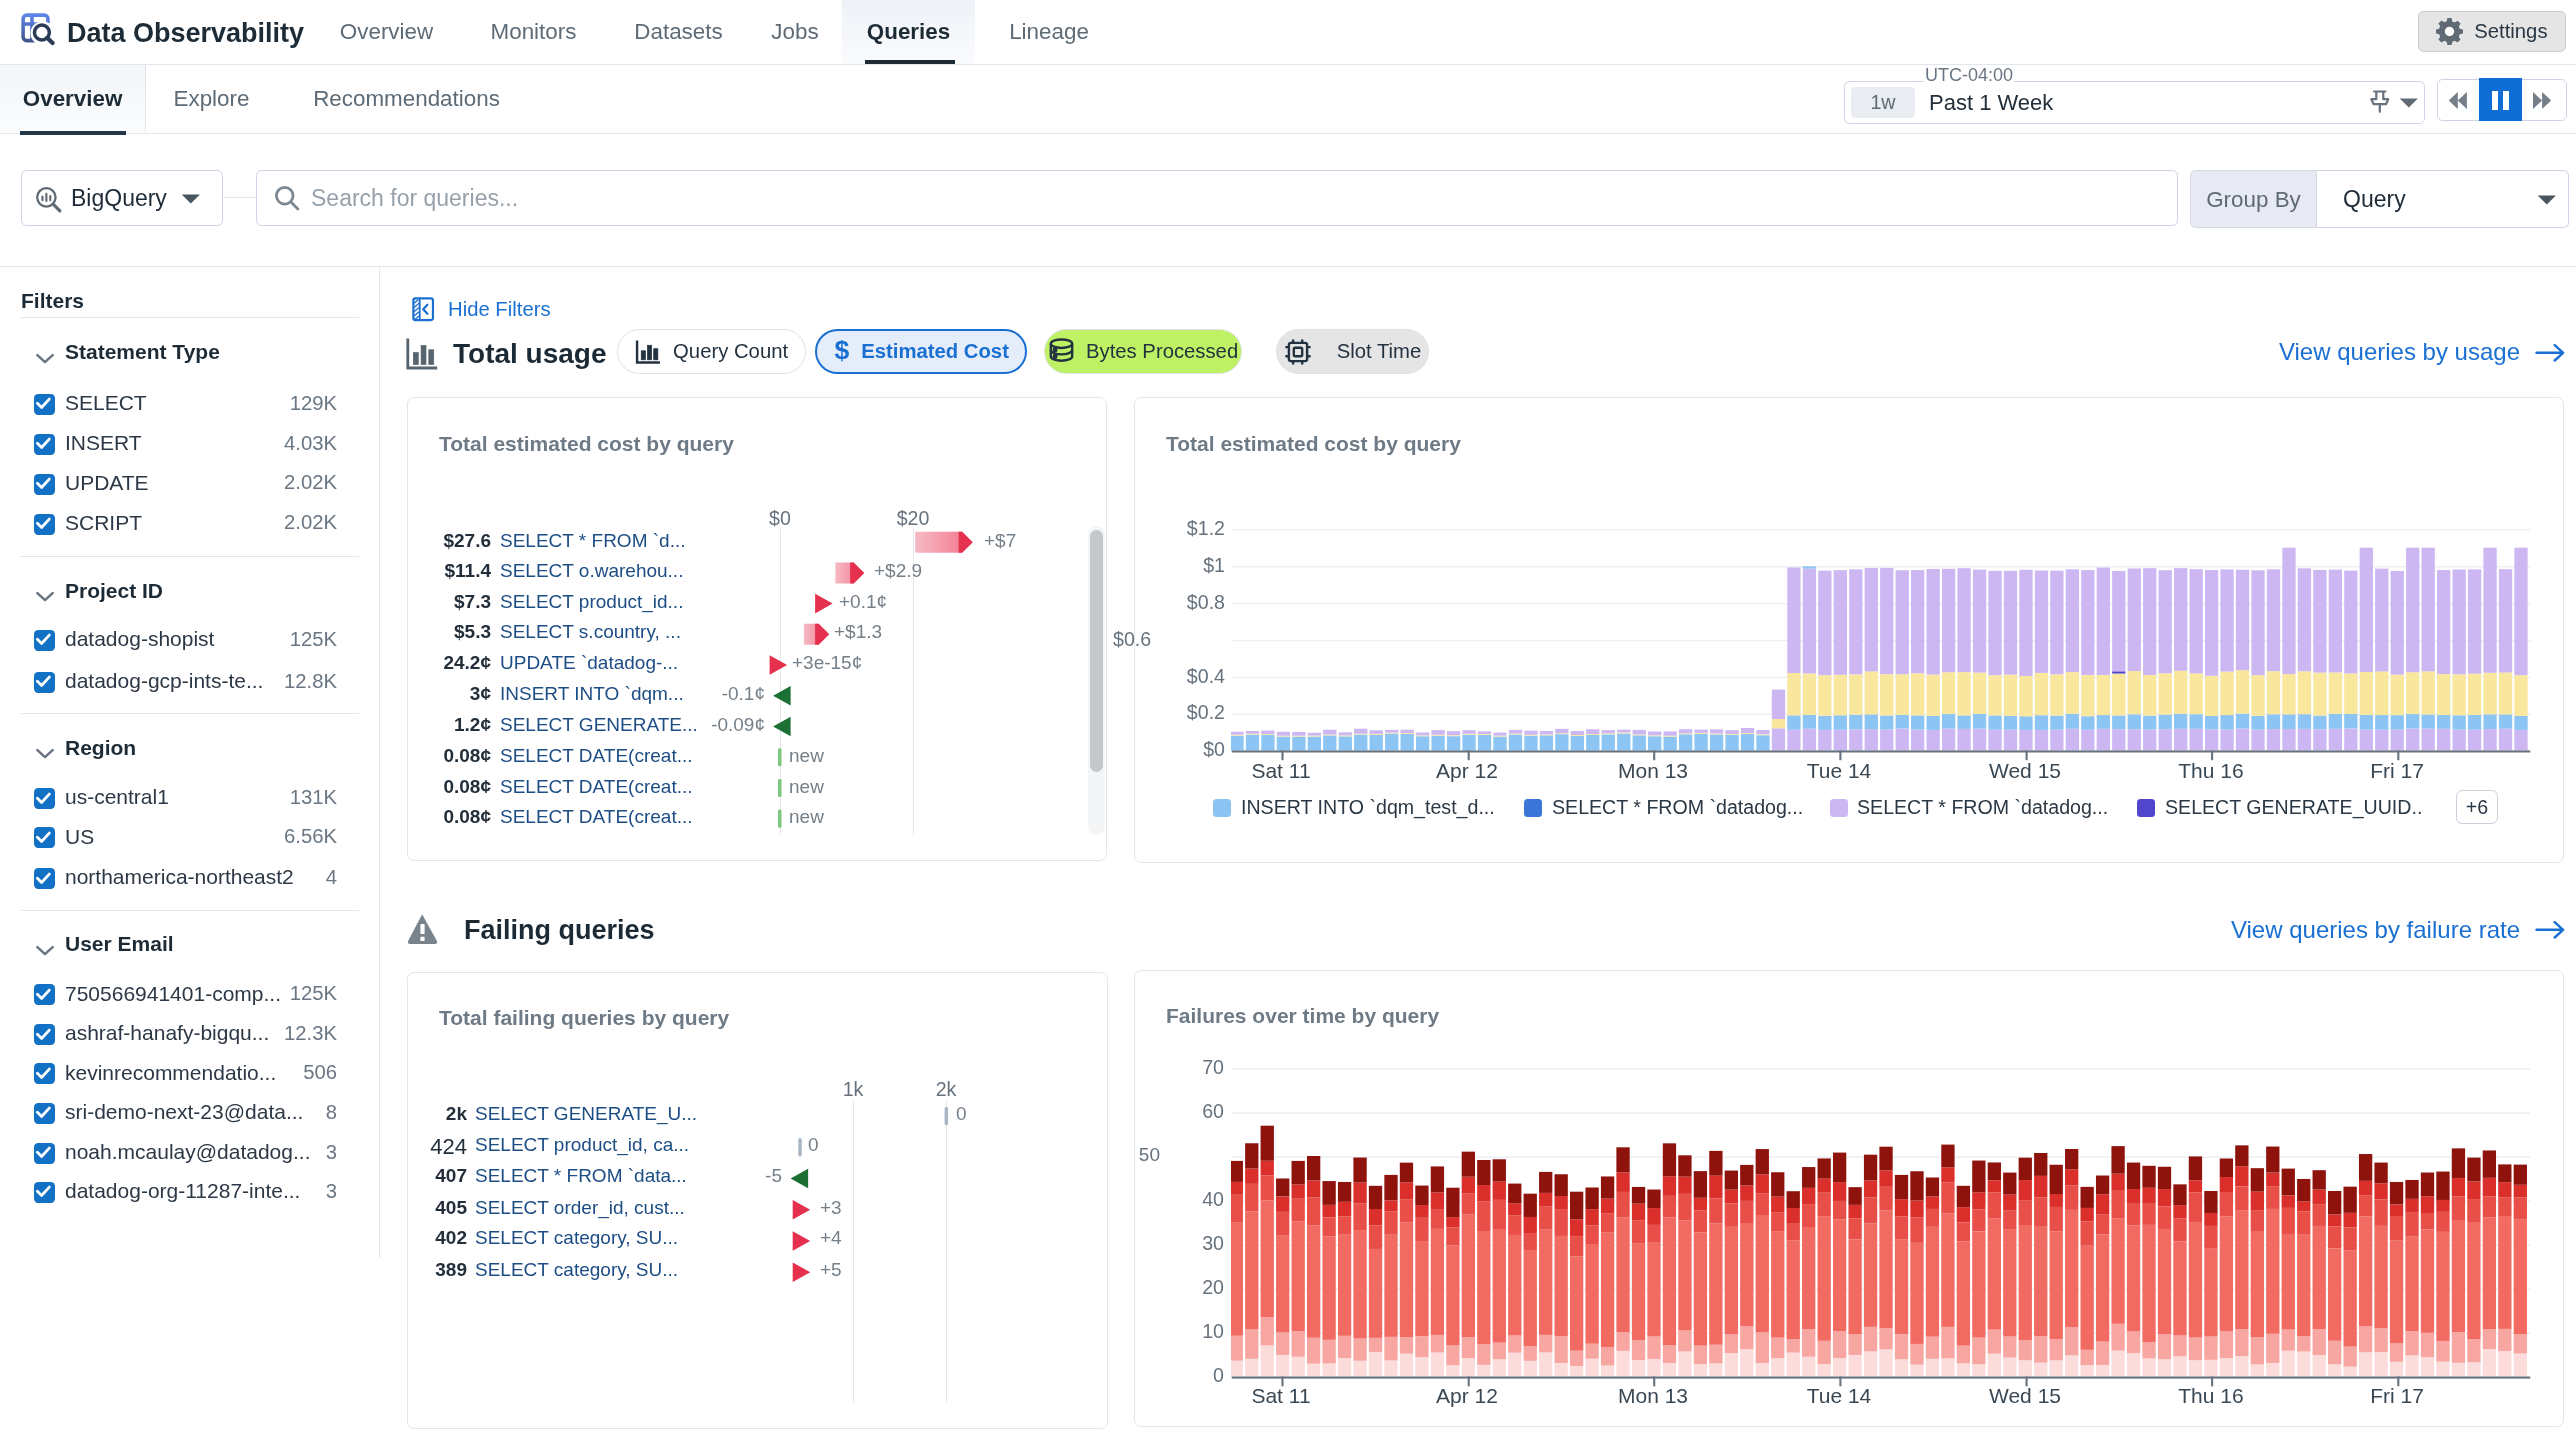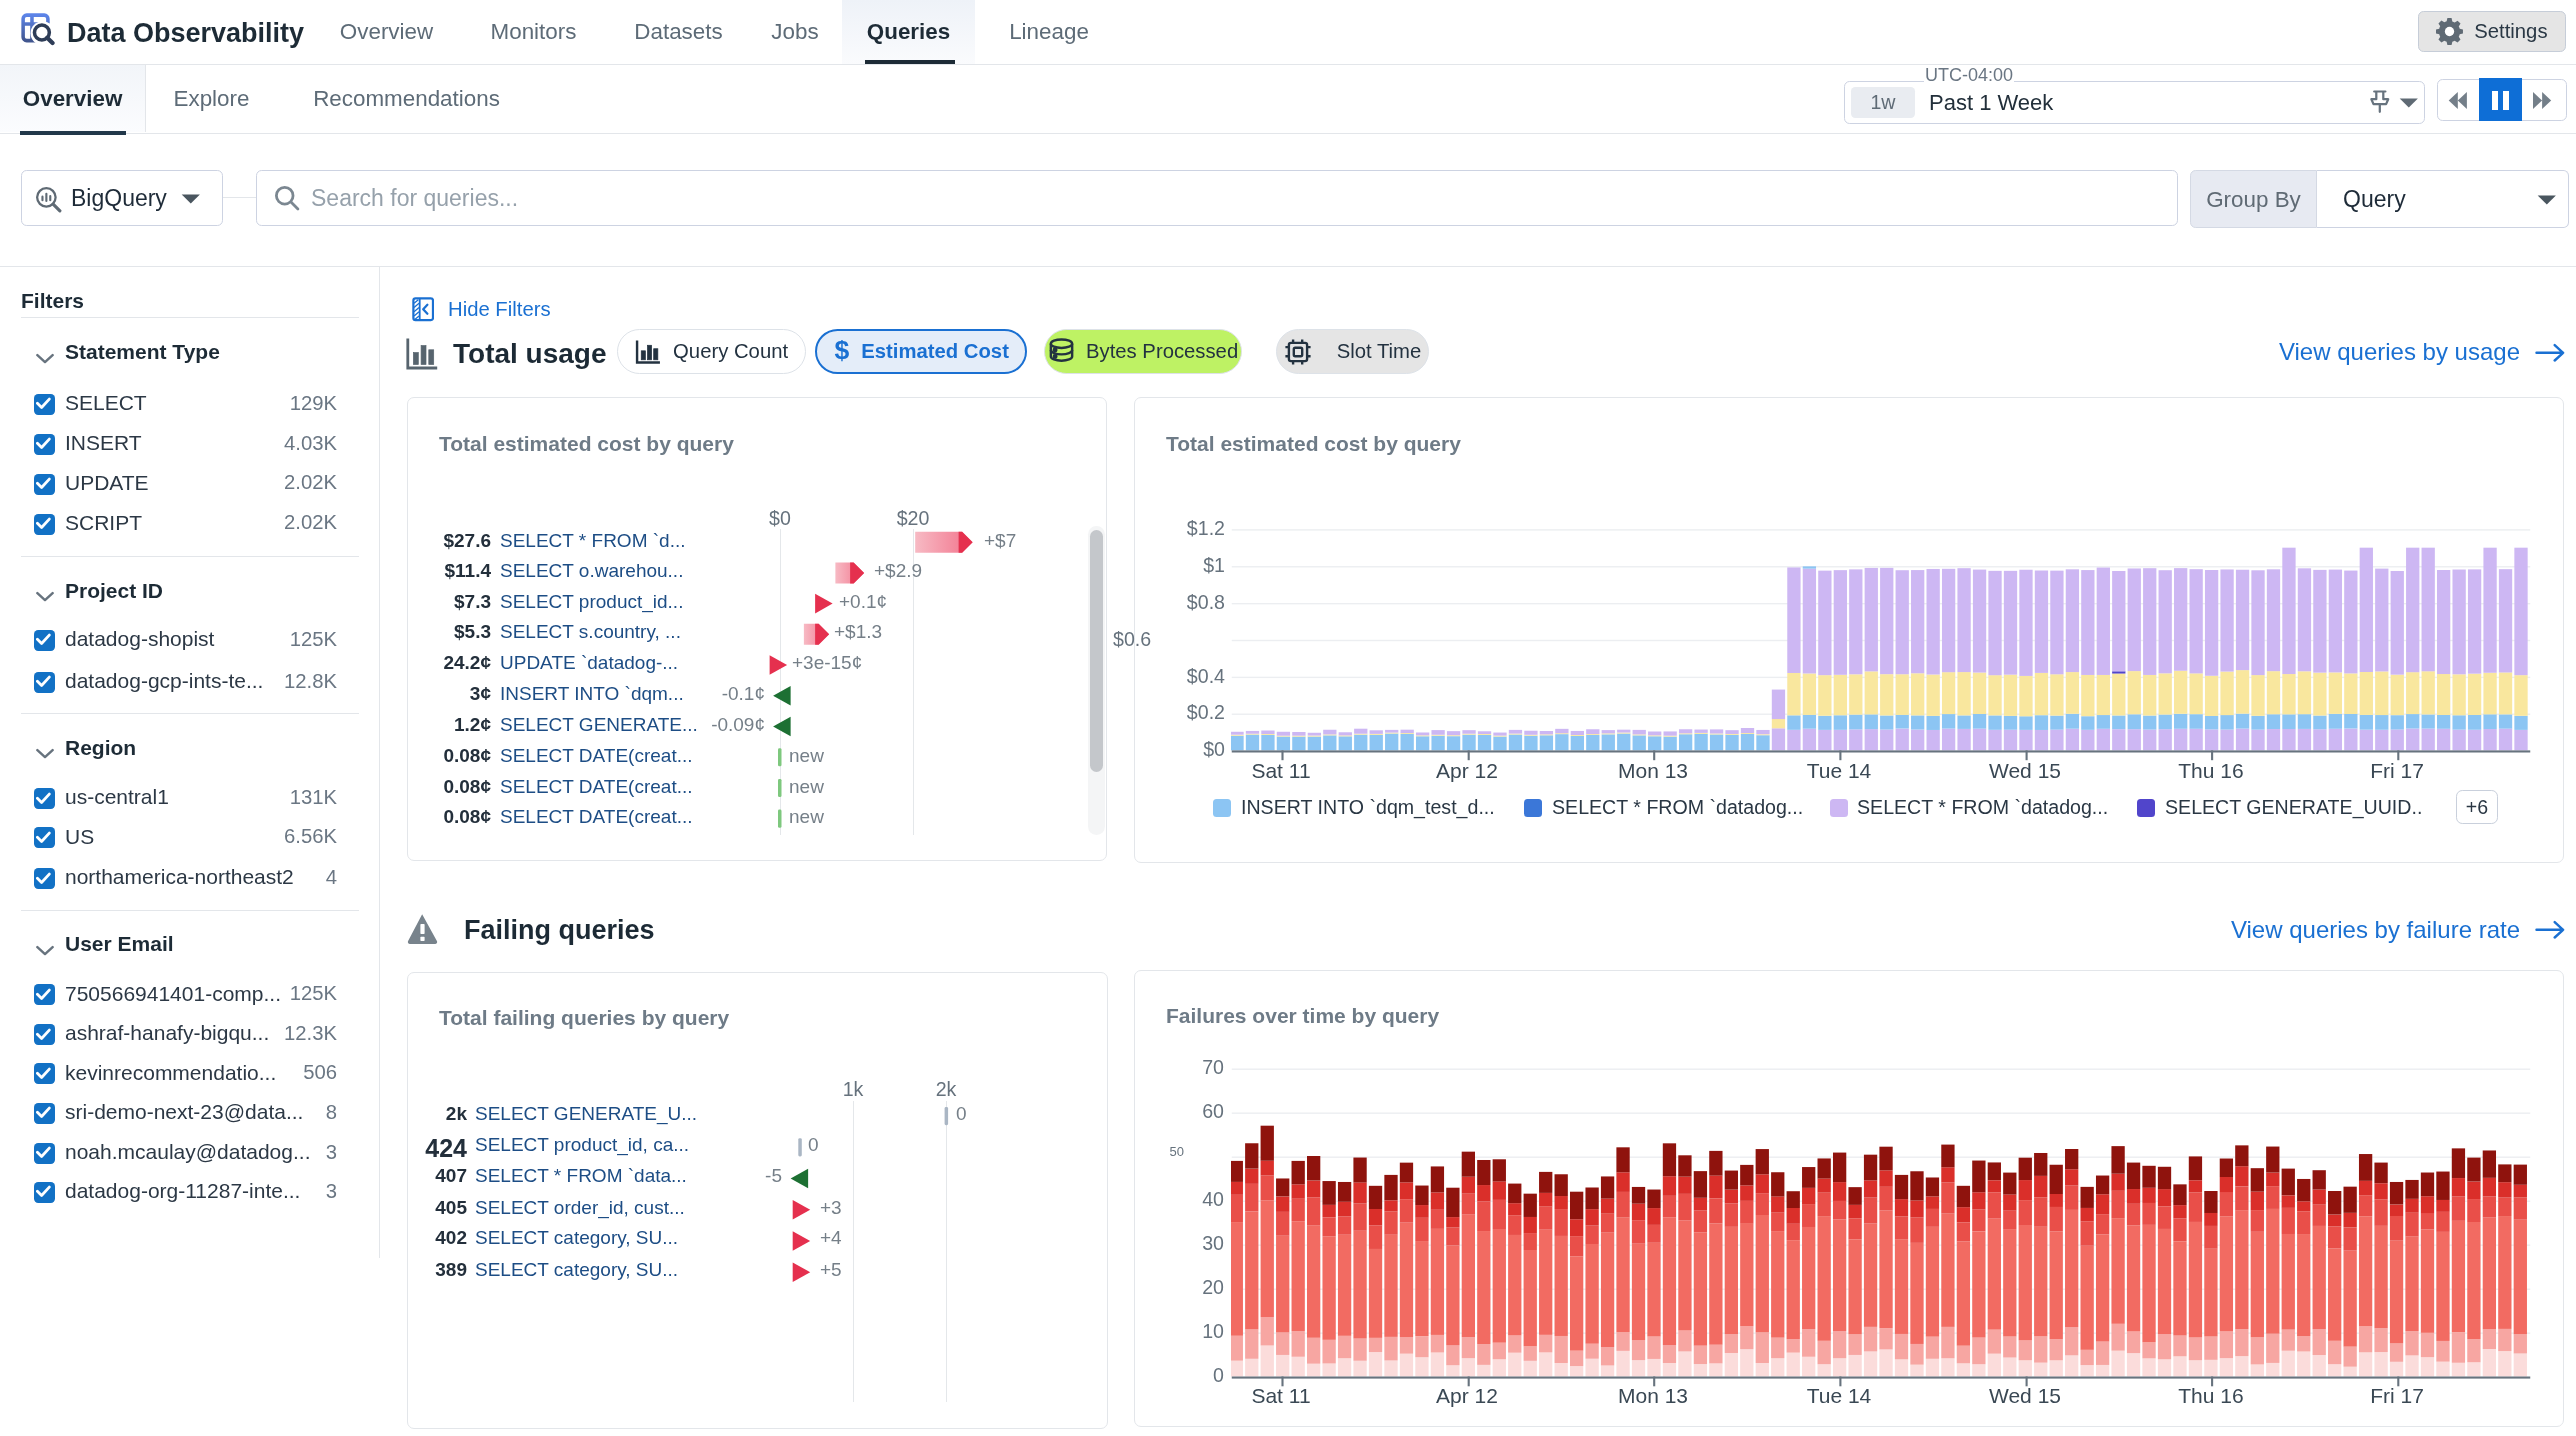--- a/index.html
+++ b/index.html
@@ -346,21 +346,21 @@
 <div style="position:absolute;left:1088px;top:526px;width:17px;height:309px;background:#f4f5f6;border-radius:8.4px;"></div>
 <div style="position:absolute;left:1090px;top:530px;width:12.6px;height:242px;background:#c4c7cb;border-radius:7px;"></div>
 <div style="position:absolute;left:407px;top:972px;width:701px;height:457px;border:1.4px solid #e3e6ea;border-radius:7px;background:#fff;box-sizing:border-box;"></div>
 <div style="position:absolute;left:439px;top:1006px;font-size:21px;font-weight:700;color:#6e7b87">Total failing queries by query</div>
 <div style="position:absolute;left:853px;top:1101px;width:1.4px;height:301px;background:#e4e7ea;"></div>
 <div style="position:absolute;left:946px;top:1101px;width:1.4px;height:301px;background:#e4e7ea;"></div>
 <div style="position:absolute;left:811px;top:1078px;width:84px;text-align:center;font-size:19.6px;color:#66727d">1k</div>
 <div style="position:absolute;left:904px;top:1078px;width:84px;text-align:center;font-size:19.6px;color:#66727d">2k</div>
 <div style="position:absolute;left:411px;top:1103px;width:56px;text-align:right;font-size:19px;font-weight:700;color:#232f3b">2k</div>
 <div style="position:absolute;left:475px;top:1103px;font-size:19px;color:#1d4d85">SELECT GENERATE_U...</div>
-<div style="position:absolute;left:411px;top:1134px;width:56px;text-align:right;font-size:25px;font-weight:700;color:#232f3b">424</div>
+<div style="position:absolute;left:411px;top:1134px;width:56px;text-align:right;font-size:22px;font-weight:400;color:#232f3b">424</div>
 <div style="position:absolute;left:475px;top:1134px;font-size:19px;color:#1d4d85">SELECT product_id, ca...</div>
 <div style="position:absolute;left:411px;top:1165px;width:56px;text-align:right;font-size:19px;font-weight:700;color:#232f3b">407</div>
 <div style="position:absolute;left:475px;top:1165px;font-size:19px;color:#1d4d85">SELECT * FROM `data...</div>
 <div style="position:absolute;left:411px;top:1197px;width:56px;text-align:right;font-size:19px;font-weight:700;color:#232f3b">405</div>
 <div style="position:absolute;left:475px;top:1197px;font-size:19px;color:#1d4d85">SELECT order_id, cust...</div>
 <div style="position:absolute;left:411px;top:1227px;width:56px;text-align:right;font-size:19px;font-weight:700;color:#232f3b">402</div>
 <div style="position:absolute;left:475px;top:1227px;font-size:19px;color:#1d4d85">SELECT category, SU...</div>
 <div style="position:absolute;left:411px;top:1259px;width:56px;text-align:right;font-size:19px;font-weight:700;color:#232f3b">389</div>
 <div style="position:absolute;left:475px;top:1259px;font-size:19px;color:#1d4d85">SELECT category, SU...</div>
 <svg style="position:absolute;left:764px;top:1093px" width="210" height="203" viewBox="1090 1560 300 290">
@@ -720,21 +720,21 @@
 <div style="position:absolute;left:2137px;top:799px;width:17.5px;height:17.5px;background:#5145cb;border-radius:3.5px;"></div>
 <div style="position:absolute;left:2165px;top:796px;width:258px;overflow:hidden;font-size:19.6px;color:#2a3744">SELECT GENERATE_UUID...</div>
 <div style="position:absolute;left:2456px;top:790px;width:42px;height:34px;border:1.4px solid #c9d0dc;border-radius:6.3px;line-height:32px;text-align:center;font-size:19.6px;color:#2a3744;box-sizing:border-box;">+6</div>
 <div style="position:absolute;left:1134px;top:970px;width:1430px;height:457px;border:1.4px solid #e3e6ea;border-radius:7px;background:#fff;box-sizing:border-box;"></div>
 <div style="position:absolute;left:1166px;top:1004px;font-size:21px;font-weight:700;color:#6e7b87">Failures over time by query</div>
 <div style="position:absolute;left:1140px;top:1364px;width:84px;text-align:right;font-size:19.6px;color:#66727d">0</div>
 <div style="position:absolute;left:1140px;top:1320px;width:84px;text-align:right;font-size:19.6px;color:#66727d">10</div>
 <div style="position:absolute;left:1140px;top:1276px;width:84px;text-align:right;font-size:19.6px;color:#66727d">20</div>
 <div style="position:absolute;left:1140px;top:1232px;width:84px;text-align:right;font-size:19.6px;color:#66727d">30</div>
 <div style="position:absolute;left:1140px;top:1188px;width:84px;text-align:right;font-size:19.6px;color:#66727d">40</div>
-<div style="position:absolute;left:1100px;top:1144px;width:84px;text-align:right;font-size:13px;color:#66727d">50</div>
+<div style="position:absolute;left:1076px;top:1144px;width:84px;text-align:right;font-size:19px;color:#66727d">50</div>
 <div style="position:absolute;left:1140px;top:1100px;width:84px;text-align:right;font-size:19.6px;color:#66727d">60</div>
 <div style="position:absolute;left:1140px;top:1056px;width:84px;text-align:right;font-size:19.6px;color:#66727d">70</div>
 <div style="position:absolute;left:1211px;top:1384px;width:140px;text-align:center;font-size:21px;color:#3a4854">Sat 11</div>
 <div style="position:absolute;left:1397px;top:1384px;width:140px;text-align:center;font-size:21px;color:#3a4854">Apr 12</div>
 <div style="position:absolute;left:1583px;top:1384px;width:140px;text-align:center;font-size:21px;color:#3a4854">Mon 13</div>
 <div style="position:absolute;left:1769px;top:1384px;width:140px;text-align:center;font-size:21px;color:#3a4854">Tue 14</div>
 <div style="position:absolute;left:1955px;top:1384px;width:140px;text-align:center;font-size:21px;color:#3a4854">Wed 15</div>
 <div style="position:absolute;left:2141px;top:1384px;width:140px;text-align:center;font-size:21px;color:#3a4854">Thu 16</div>
 <div style="position:absolute;left:2327px;top:1384px;width:140px;text-align:center;font-size:21px;color:#3a4854">Fri 17</div>
 <svg style="position:absolute;left:1231px;top:1051px" width="1307" height="336" viewBox="1757 1500 1865 480">

